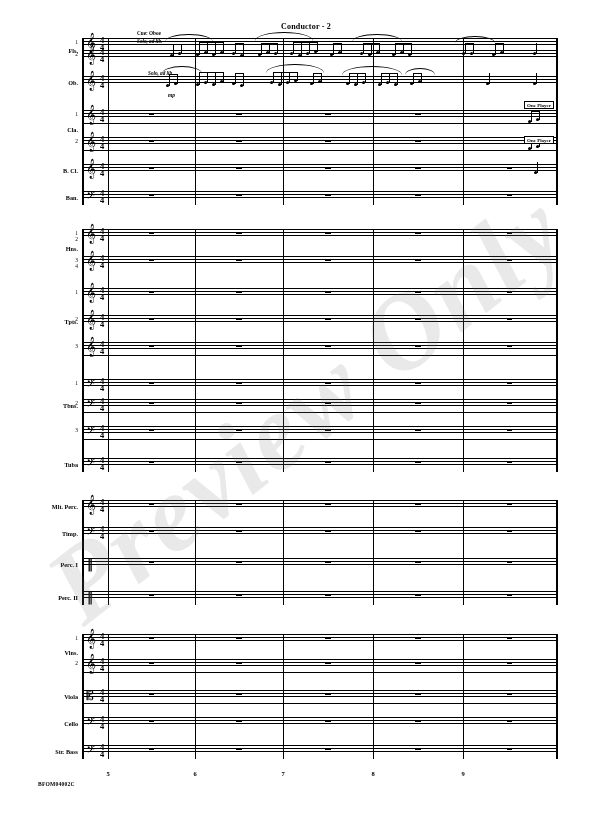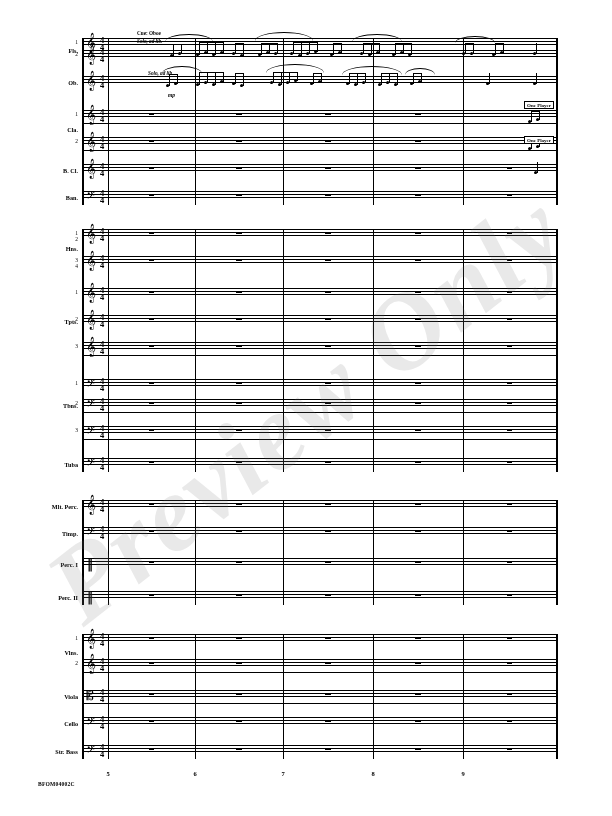--- a/index.html
+++ b/index.html
@@ -206,20 +206,21 @@
     font-style: italic;
     font-weight: bold;
     font-size: 5.5px;
   }
 </style>
 </head>
 <body>
 
 <div id="page">
 
+  <div class="page-header">Conductor - 2</div>
 
   <div class="score" id="score-root">
       <div class="staff" style="left: 84px; top: 38px; width: 472px; height: 13.5px;"></div>
       <div class="clef treble" style="left: 86px; top: 33.5px;">𝄞</div>
       <div class="timesig" style="left: 98px; top: 37px; width: 8px;">
         <div>4</div>
         <div>4</div>
       </div>
       <div class="staff" style="left: 84px; top: 50px; width: 472px; height: 13.5px;"></div>
       <div class="clef treble" style="left: 86px; top: 45.5px;">𝄞</div>

